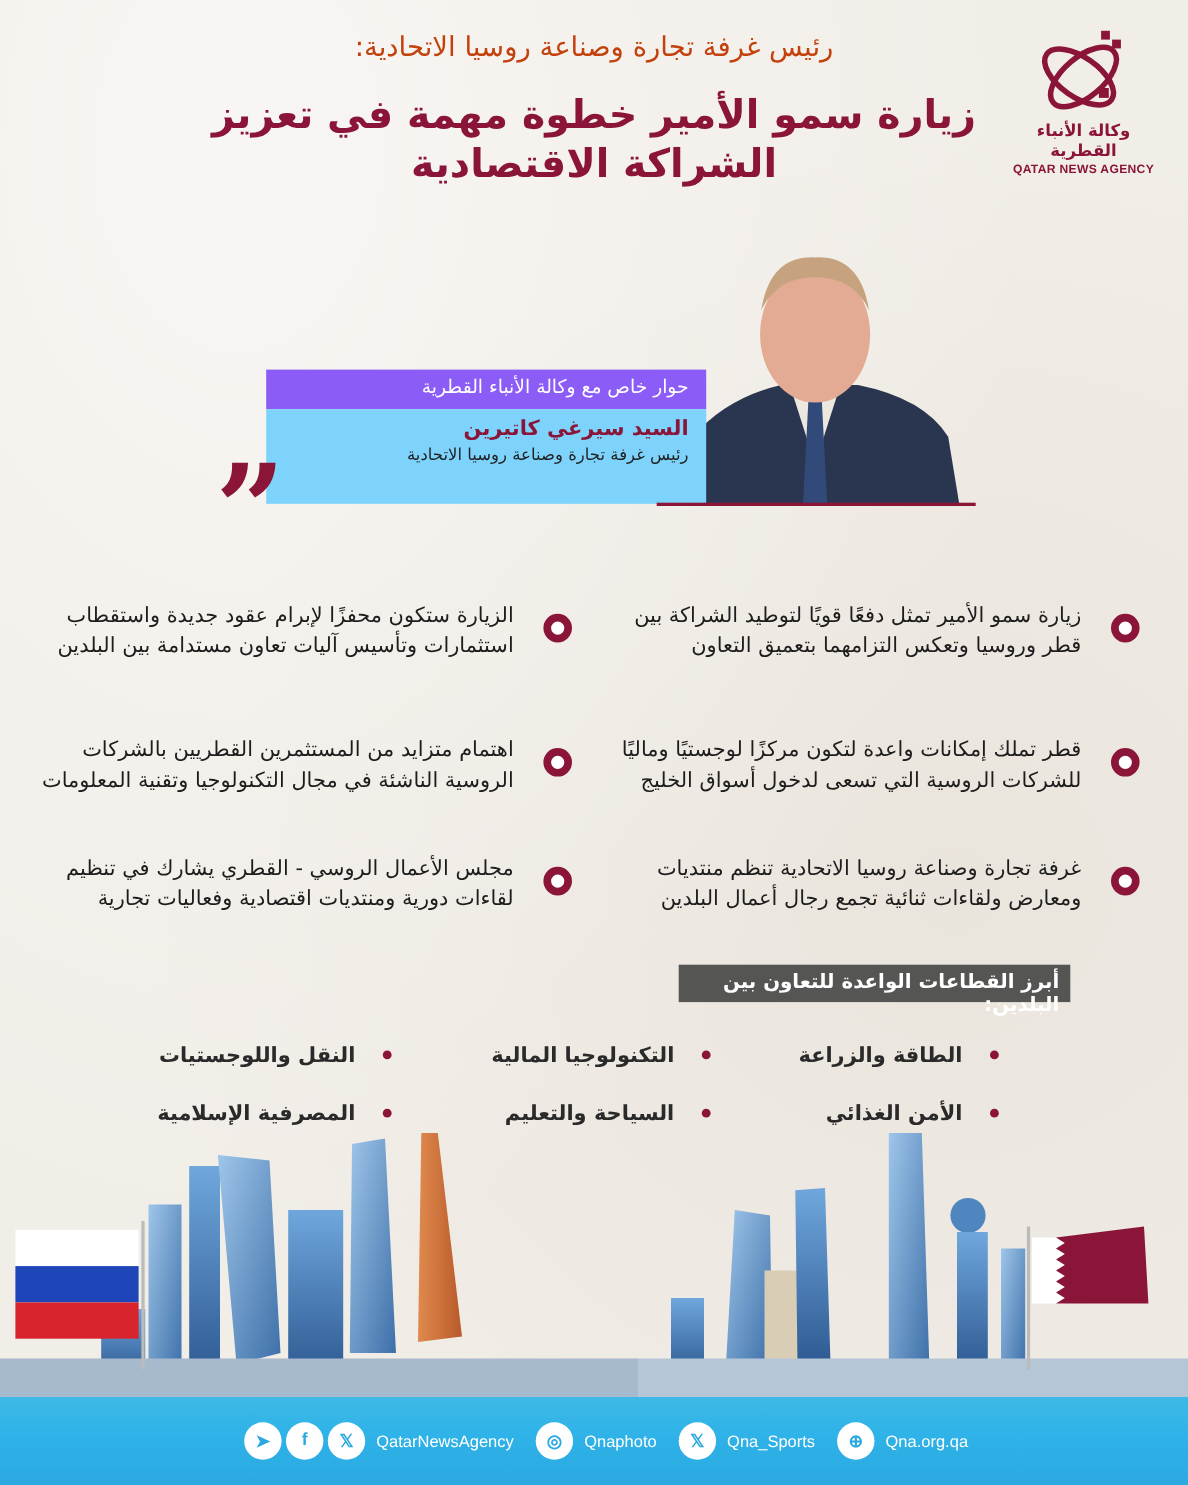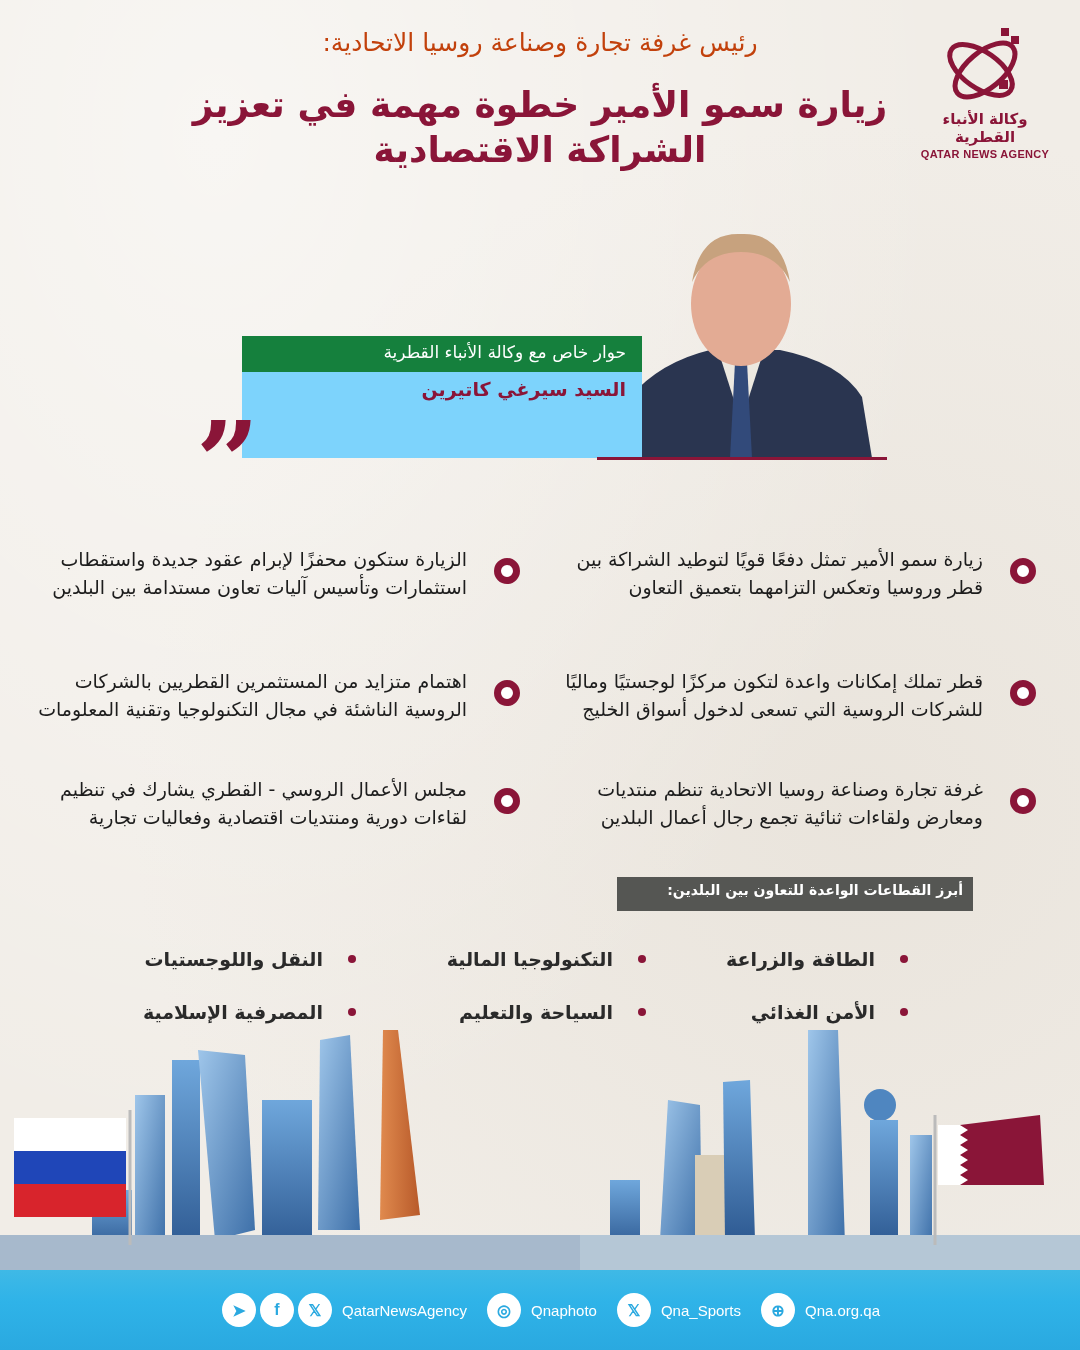--- a/index.html
+++ b/index.html
@@ -33,21 +33,21 @@
   .headline {
     position: absolute; top: 82px; left: 190px; width: 700px;
     text-align: center; direction: rtl;
     font-size: 36px; font-weight: bold; color: #8a1538; line-height: 1.25;
   }
 
   
   .card { position: absolute; top: 336px; left: 242px; width: 646px; height: 122px; }
   .card-header {
     position: absolute; top: 0; left: 0; width: 400px; height: 36px;
-    background: #15803d; color: #fff; direction: rtl;
+    background: #8b5cf6; color: #fff; direction: rtl;
     font-size: 17px; padding: 6px 16px 0 0; text-align: right;
   }
   .card-body {
     position: absolute; top: 36px; left: 0; width: 400px; height: 86px;
     background: #7dd3fc; direction: rtl; padding: 6px 16px 0 0;
   }
   .card-name { font-size: 19px; font-weight: bold; color: #8a1538; }
   .card-role { font-size: 15px; color: #1f1f1f; margin-top: 4px; }
   .card-line { position: absolute; bottom: -2px; left: 355px; width: 290px; height: 3px; background: #8a1538; }
   .portrait {
@@ -66,21 +66,21 @@
   .ring {
     flex: 0 0 auto; width: 26px; height: 26px; border-radius: 50%;
     border: 7px solid #8a1538; background: #fff; margin-top: 12px;
   }
   .bullet-text { font-size: 19px; line-height: 1.45; color: #1d1d1d; text-align: right; }
 
   
   .sectors-heading {
     position: absolute; top: 877px; left: 617px; width: 356px; height: 34px;
     background: #555653; color: #fff; direction: rtl; text-align: right;
-    font-size: 14px; font-weight: bold; padding: 5px 10px 0 0;
+    font-size: 18px; font-weight: bold; padding: 5px 10px 0 0;
   }
   .sector {
     position: absolute; direction: rtl; font-size: 19px; font-weight: bold; color: #2a2a2a;
     display: flex; align-items: center; gap: 25px;
   }
   .dot { width: 8px; height: 8px; border-radius: 50%; background: #8a1538; flex: 0 0 auto; }
 
   
   .skyline { position: absolute; top: 1030px; left: 0; width: 1080px; height: 245px; }
   .sea {
@@ -126,20 +126,21 @@
     <path d="M135 140 L147 140 L152 236 L130 236 Z" fill="#324a7a"></path>
     <ellipse cx="141" cy="82" rx="50" ry="62" fill="#e3ab94"></ellipse>
     <path d="M92 60 Q100 10 141 12 Q182 10 190 60 Q176 30 141 30 Q106 30 92 60 Z" fill="#c7a27e"></path>
   </svg>
 </div>
 
 <div class="card">
   <div class="card-header">حوار خاص مع وكالة الأنباء القطرية</div>
   <div class="card-body">
     <div class="card-name">السيد سيرغي كاتيرين</div>
+    <div class="card-role">رئيس غرفة تجارة وصناعة روسيا الاتحادية</div>
   </div>
   <div class="card-line"></div>
 </div>
 <div class="quote-mark">”</div>
 
 <div class="bullet" style="top:546px; right:44px; width:500px;">
   <span class="ring"></span>
   <span class="bullet-text">زيارة سمو الأمير تمثل دفعًا قويًا لتوطيد الشراكة بين قطر وروسيا وتعكس التزامهما بتعميق التعاون</span>
 </div>
 <div class="bullet" style="top:668px; right:44px; width:500px;">

